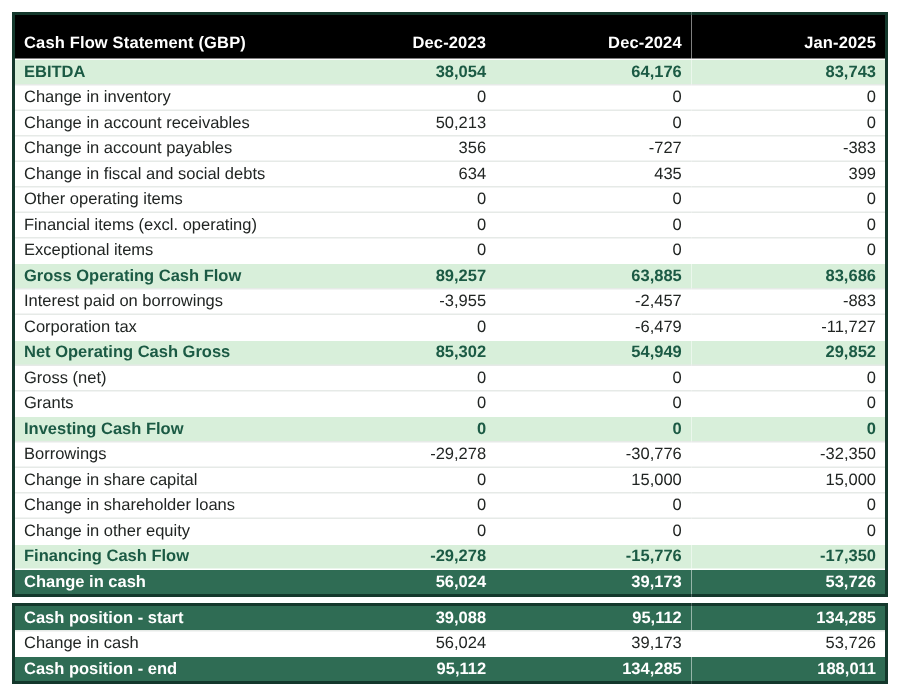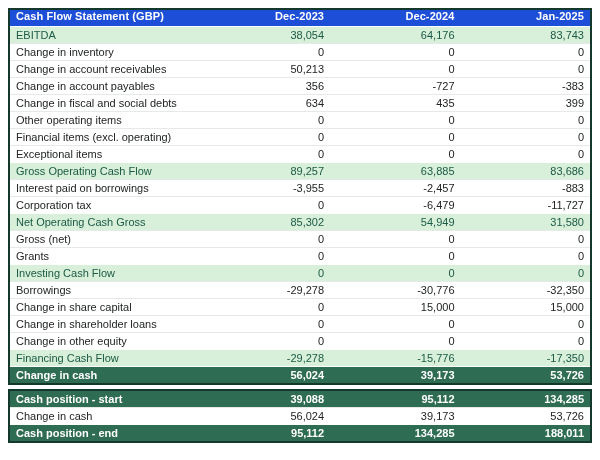--- a/index.html
+++ b/index.html
@@ -33,38 +33,38 @@
     padding: 2px 6px;
     line-height: 12px;
     height: 12px;
     overflow: hidden;
     white-space: nowrap;
   }
   .label-cell { text-align: left; }
   .value-cell { text-align: right; }
   
   tr.row-header td {
-    background: #1d4ed8;
+    background: #000000;
     color: #ffffff;
     font-weight: bold;
-    padding-top: 0;
+    padding-top: 13px;
     padding-bottom: 4px;
     letter-spacing: 0.1px;
   }
   
   tr.row-normal td {
     background: #ffffff;
     color: #212523;
     border-top: 1px solid #e6eae7;
   }
   
   tr.row-subtotal td {
     background: #d8efda;
     color: #1b5a44;
-    font-weight: normal;
+    font-weight: bold;
     border-top: 1px solid #ffffff;
   }
   
   tr.row-dark td {
     background: #2f6c54;
     color: #ffffff;
     font-weight: bold;
     border-top: 1px solid #ffffff;
   }
 </style>
@@ -152,21 +152,21 @@
         <tr class="row-normal">
           <td class="label-cell">Corporation tax</td>
           <td class="value-cell">0</td>
           <td class="value-cell">-6,479</td>
           <td class="value-cell">-11,727</td>
         </tr>
         <tr class="row-subtotal">
           <td class="label-cell">Net Operating Cash Gross</td>
           <td class="value-cell">85,302</td>
           <td class="value-cell">54,949</td>
-          <td class="value-cell">31,580</td>
+          <td class="value-cell">29,852</td>
         </tr>
         <tr class="row-normal">
           <td class="label-cell">Gross (net)</td>
           <td class="value-cell">0</td>
           <td class="value-cell">0</td>
           <td class="value-cell">0</td>
         </tr>
         <tr class="row-normal">
           <td class="label-cell">Grants</td>
           <td class="value-cell">0</td>

